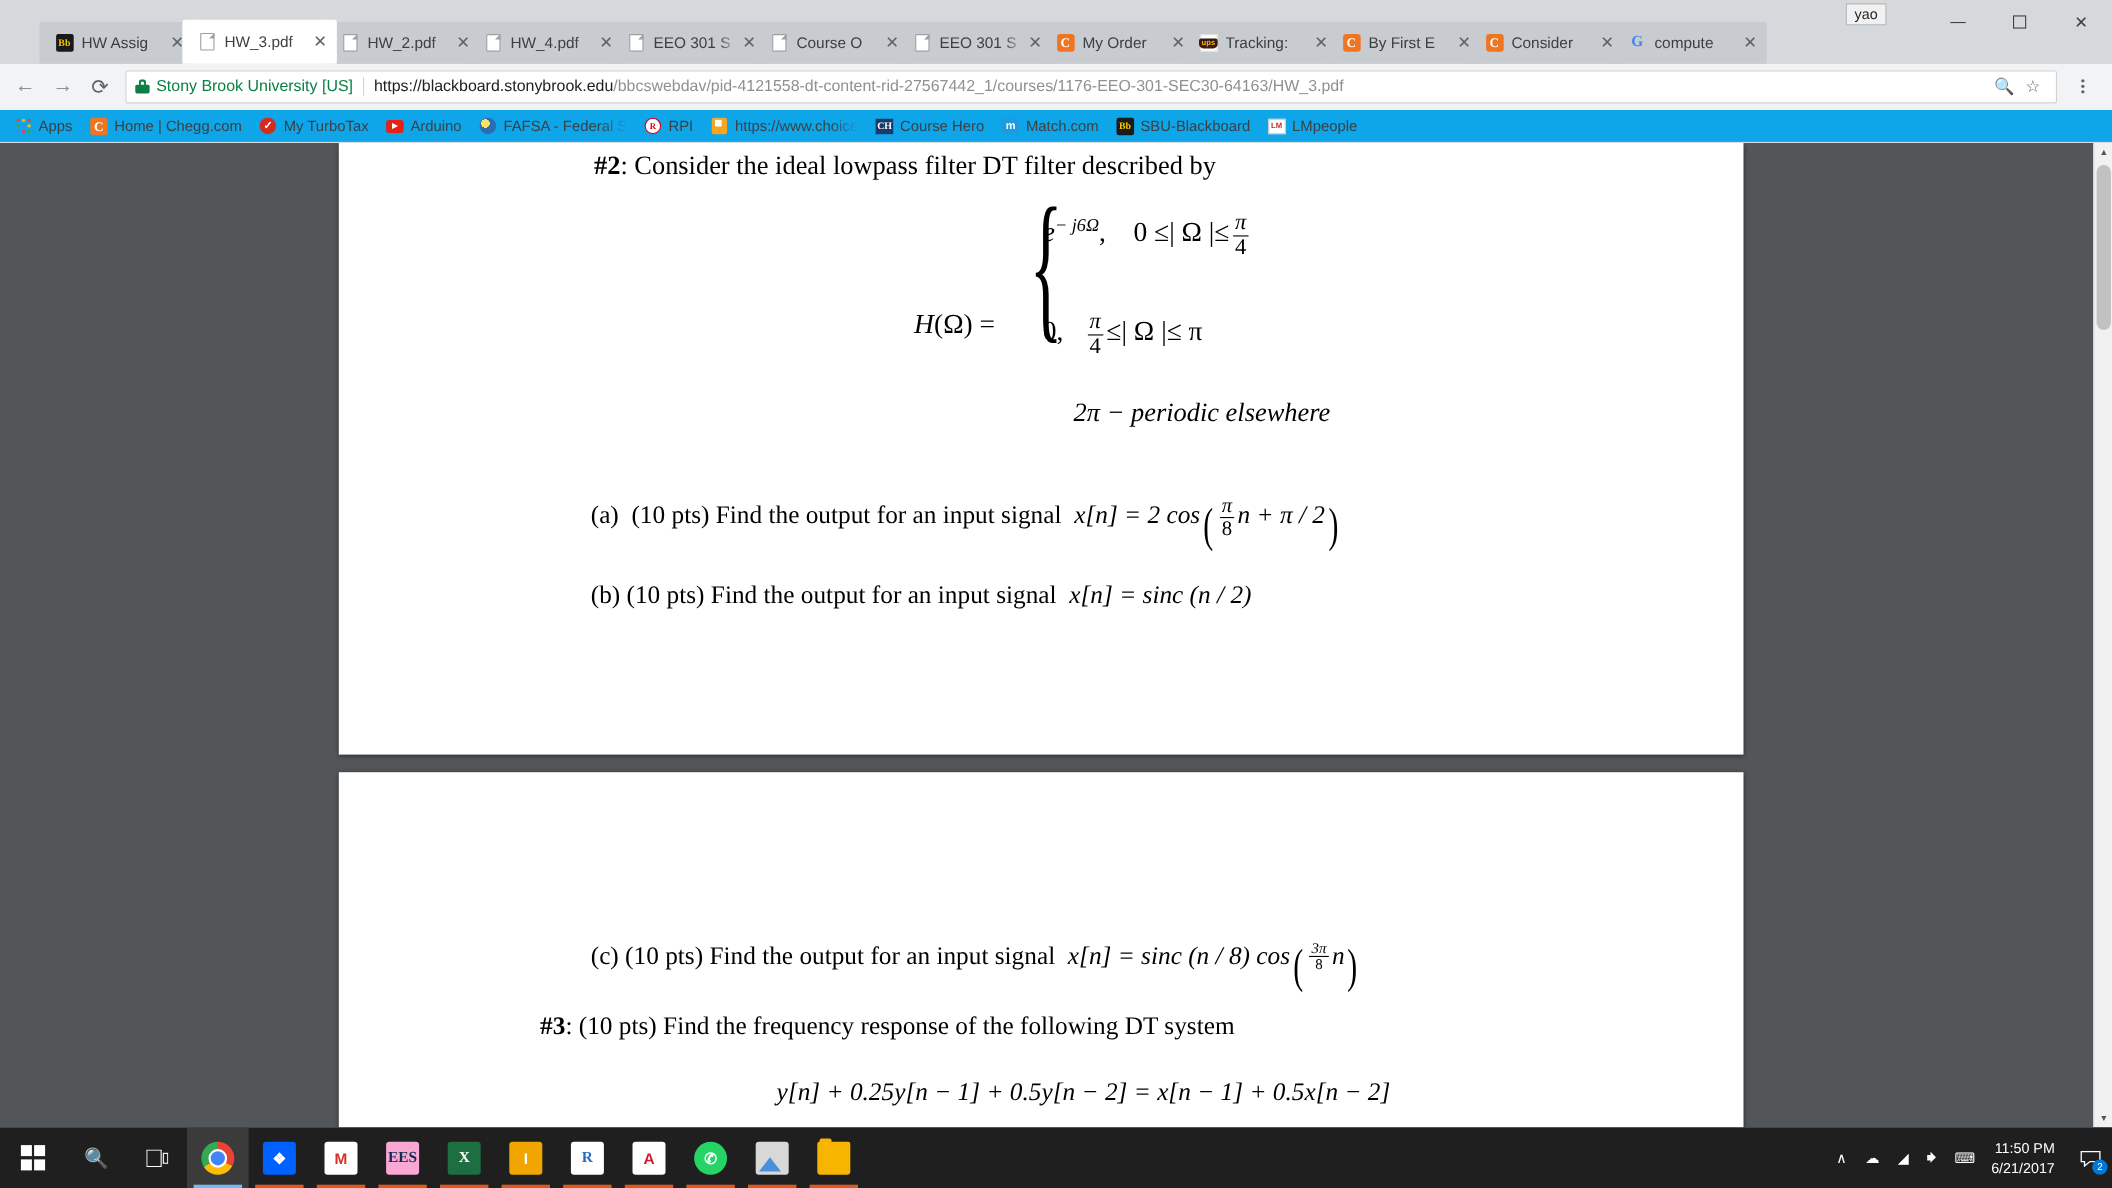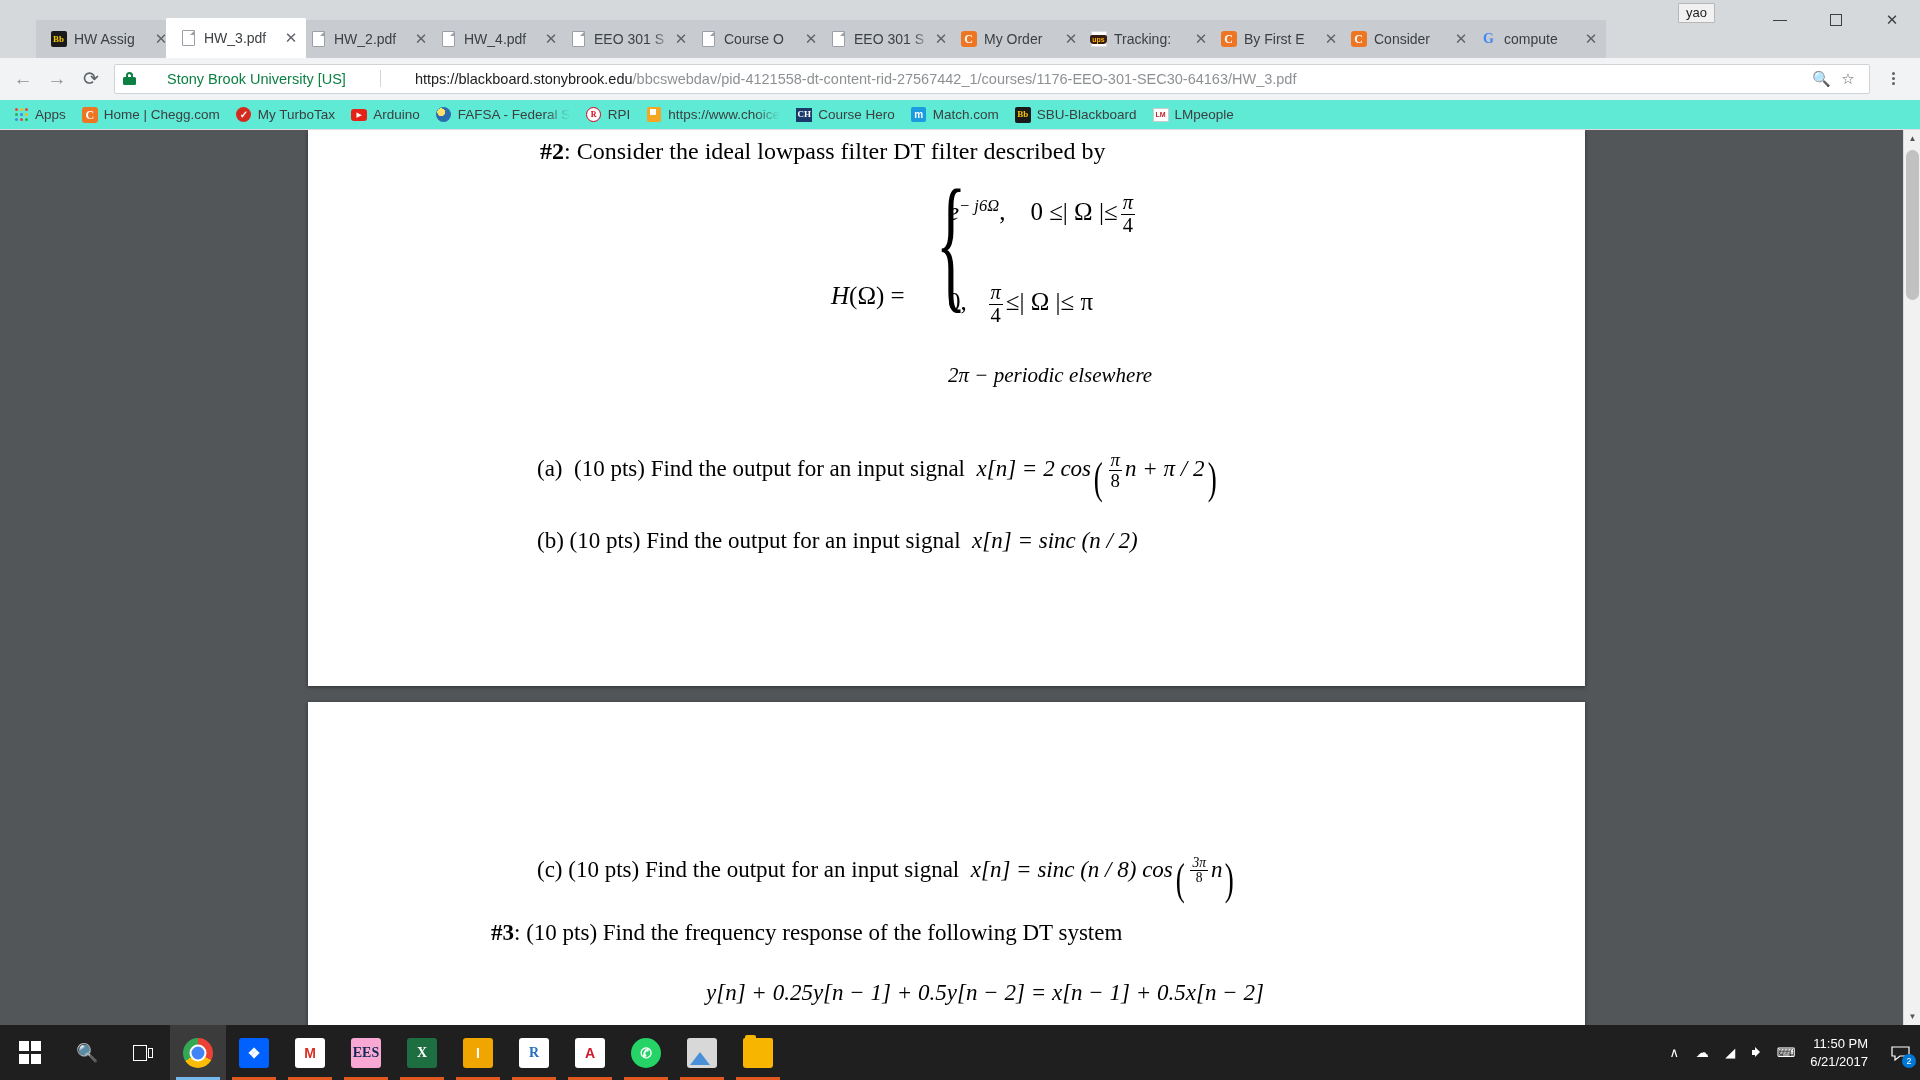--- a/index.html
+++ b/index.html
@@ -175,21 +175,20 @@
     height: 30px;
     margin: 0 8px 0 6px;
     background: #ffffff;
     border: 1px solid #cfd3d6;
     border-radius: 2px;
     display: flex;
     align-items: center;
     padding: 0 8px;
     overflow: hidden;
     cursor: text;
-    gap: 25px;
   }
   #lock-icon {
     width: 13px; height: 13px;
     margin-right: 6px;
     flex: 0 0 13px;
     position: relative;
   }
   #lock-icon .body { position:absolute; bottom:0; left:0; width:13px; height:8px;
       background:#0b8043; border-radius:1.5px; }
   #lock-icon .shackle { position:absolute; top:0; left:3px; width:7px; height:7px;
@@ -205,21 +204,21 @@
   #menu-btn {
     width: 30px; height: 30px;
     display:flex; flex-direction:column; align-items:center; justify-content:center;
     cursor:pointer;
   }
   #menu-btn span { width:3px;height:3px;background:#5f6368;border-radius:50%;margin:1px 0;}
 
   
   #bookmarks {
     height: 30px;
-    background: #5eead4;
+    background: #0ea5e9;
     display: flex;
     align-items: center;
     padding: 0 6px;
     border-bottom: 1px solid #dadce0;
     overflow: hidden;
   }
   .bm {
     display: flex;
     align-items: center;
     height: 24px;
@@ -675,21 +674,21 @@
             </div>
 
             <div class="doc-line" style="left:640px; top:152px; font-size:25px;">
               <span>0,</span>
               &nbsp;&nbsp;<span class="frac">
                 <span class="num it">π</span>
                 <span class="den">4</span>
               </span><span>≤| Ω |≤ π</span>
             </div>
 
-            <div class="doc-line it" style="left:640px; top:233px; font-size:21px;">2π − periodic elsewhere</div>
+            <div class="doc-line it" style="left:668px; top:233px; font-size:24px;">2π − periodic elsewhere</div>
           </div>
 
           <div class="doc-line" style="left:229px; top:320px; font-size:23px;">
             <span>(a)</span>&nbsp;&nbsp;<span>(10 pts) Find the output for an input signal</span>&nbsp;&nbsp;<span class="it">x[n] = 2 cos</span><span class="bigparen">(</span><span class="frac">
               <span class="num it">π</span>
               <span class="den">8</span>
             </span><span class="it">n + π / 2</span><span class="bigparen">)</span>
           </div>
 
           <div class="doc-line" style="left:229px; top:398px; font-size:23px;">

